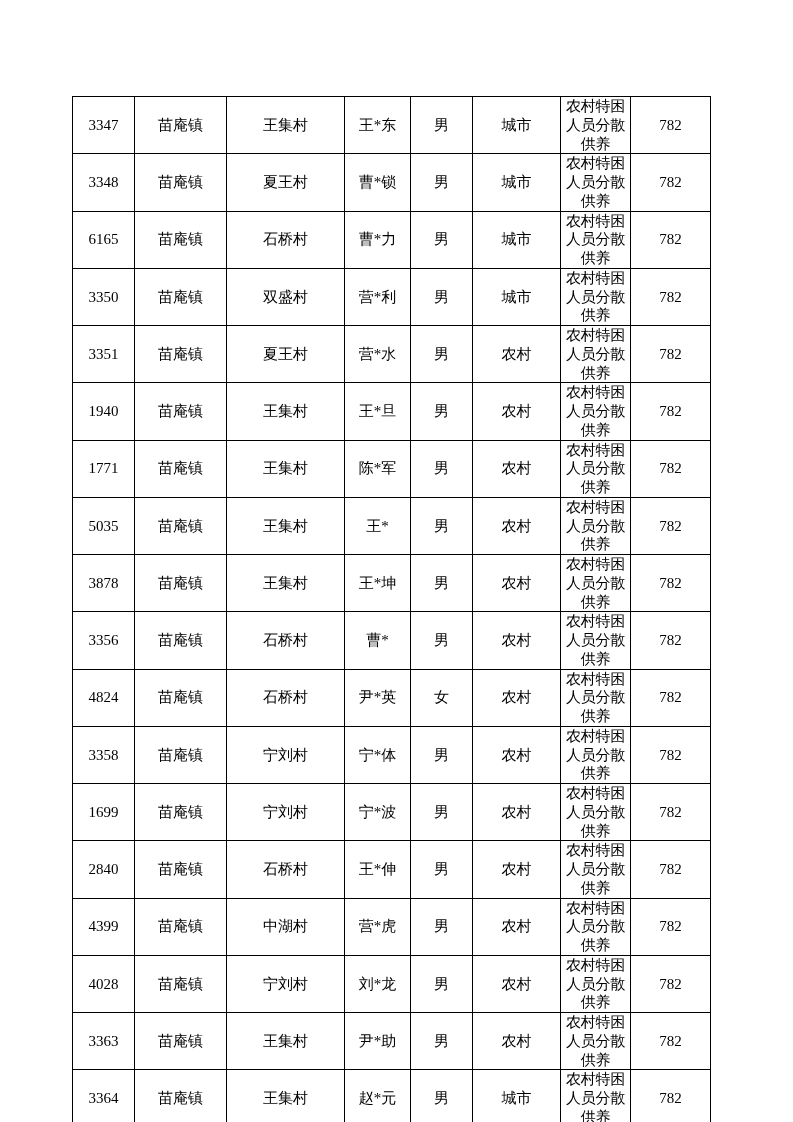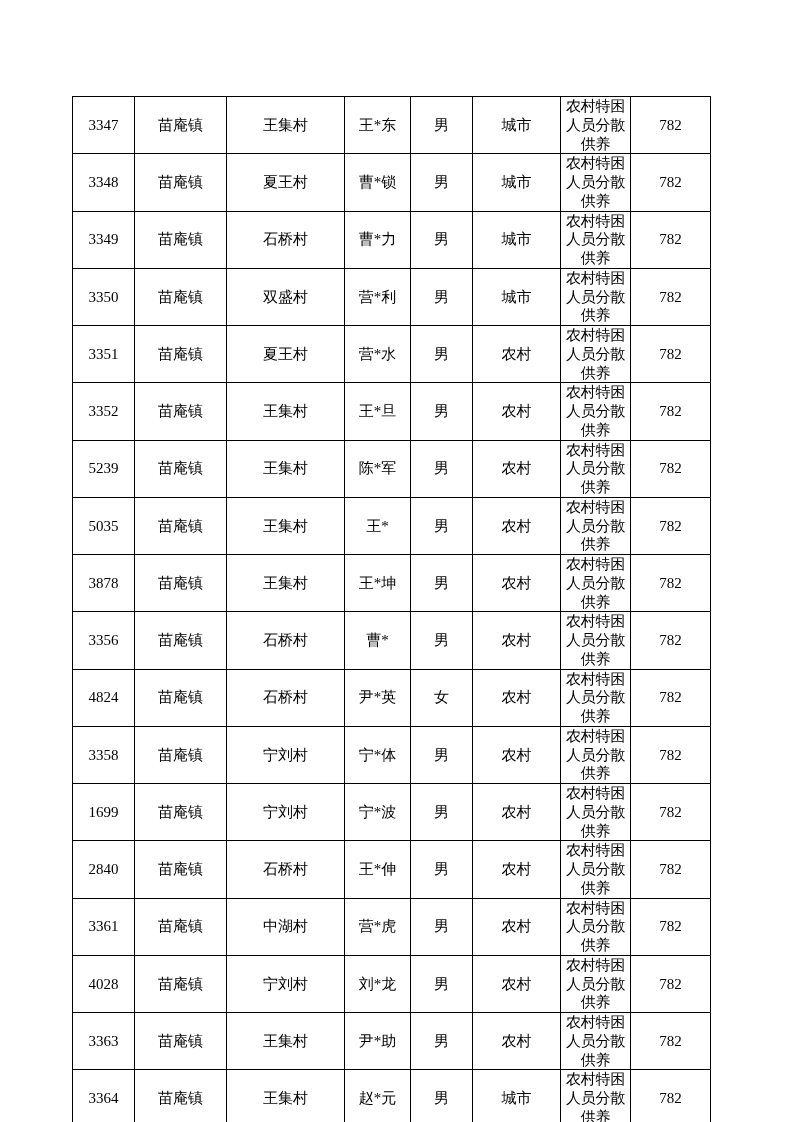--- a/index.html
+++ b/index.html
@@ -98,21 +98,21 @@
             <td class="cell-seq">3348</td>
             <td class="cell-town">苗庵镇</td>
             <td class="cell-village">夏王村</td>
             <td class="cell-name">曹*锁</td>
             <td class="cell-gender">男</td>
             <td class="cell-household">城市</td>
             <td class="cell-category">农村特困人员分散供养</td>
             <td class="cell-amount">782</td>
           </tr>
           <tr>
-            <td class="cell-seq">3349</td>
+            <td class="cell-seq">6165</td>
             <td class="cell-town">苗庵镇</td>
             <td class="cell-village">石桥村</td>
             <td class="cell-name">曹*力</td>
             <td class="cell-gender">男</td>
             <td class="cell-household">城市</td>
             <td class="cell-category">农村特困人员分散供养</td>
             <td class="cell-amount">782</td>
           </tr>
           <tr>
             <td class="cell-seq">3350</td>
@@ -128,31 +128,31 @@
             <td class="cell-seq">3351</td>
             <td class="cell-town">苗庵镇</td>
             <td class="cell-village">夏王村</td>
             <td class="cell-name">营*水</td>
             <td class="cell-gender">男</td>
             <td class="cell-household">农村</td>
             <td class="cell-category">农村特困人员分散供养</td>
             <td class="cell-amount">782</td>
           </tr>
           <tr>
-            <td class="cell-seq">3352</td>
+            <td class="cell-seq">1940</td>
             <td class="cell-town">苗庵镇</td>
             <td class="cell-village">王集村</td>
             <td class="cell-name">王*旦</td>
             <td class="cell-gender">男</td>
             <td class="cell-household">农村</td>
             <td class="cell-category">农村特困人员分散供养</td>
             <td class="cell-amount">782</td>
           </tr>
           <tr>
-            <td class="cell-seq">5239</td>
+            <td class="cell-seq">1771</td>
             <td class="cell-town">苗庵镇</td>
             <td class="cell-village">王集村</td>
             <td class="cell-name">陈*军</td>
             <td class="cell-gender">男</td>
             <td class="cell-household">农村</td>
             <td class="cell-category">农村特困人员分散供养</td>
             <td class="cell-amount">782</td>
           </tr>
           <tr>
             <td class="cell-seq">5035</td>
@@ -218,21 +218,21 @@
             <td class="cell-seq">2840</td>
             <td class="cell-town">苗庵镇</td>
             <td class="cell-village">石桥村</td>
             <td class="cell-name">王*伸</td>
             <td class="cell-gender">男</td>
             <td class="cell-household">农村</td>
             <td class="cell-category">农村特困人员分散供养</td>
             <td class="cell-amount">782</td>
           </tr>
           <tr>
-            <td class="cell-seq">3361</td>
+            <td class="cell-seq">4399</td>
             <td class="cell-town">苗庵镇</td>
             <td class="cell-village">中湖村</td>
             <td class="cell-name">营*虎</td>
             <td class="cell-gender">男</td>
             <td class="cell-household">农村</td>
             <td class="cell-category">农村特困人员分散供养</td>
             <td class="cell-amount">782</td>
           </tr>
           <tr>
             <td class="cell-seq">4028</td>

